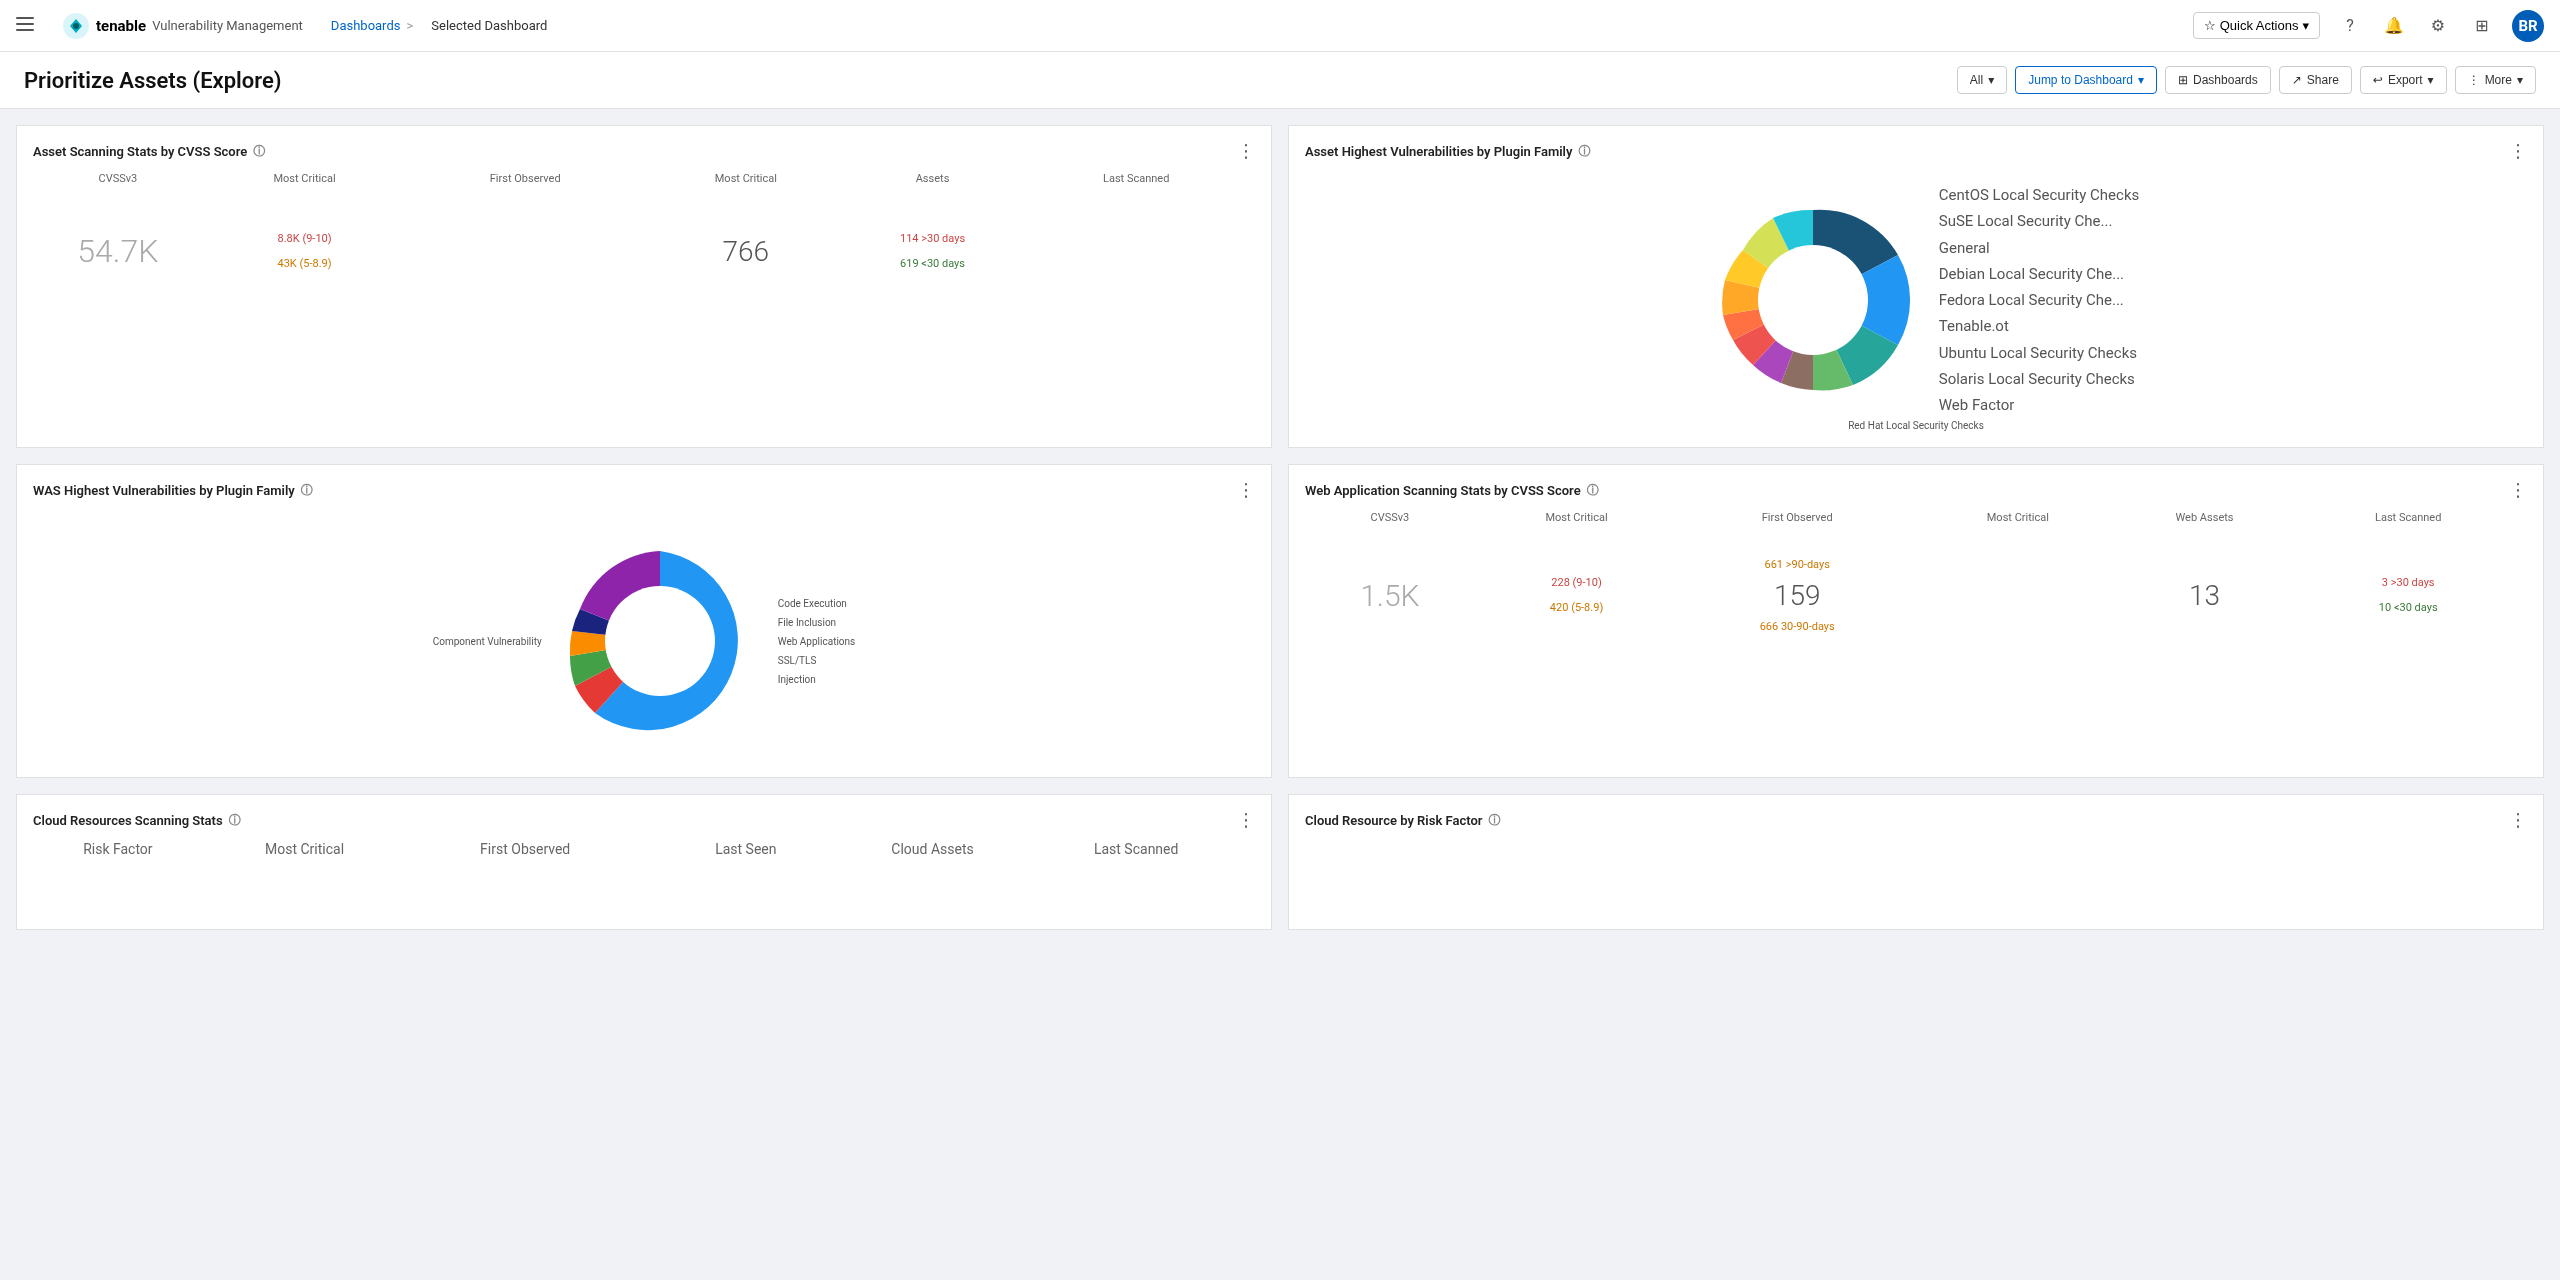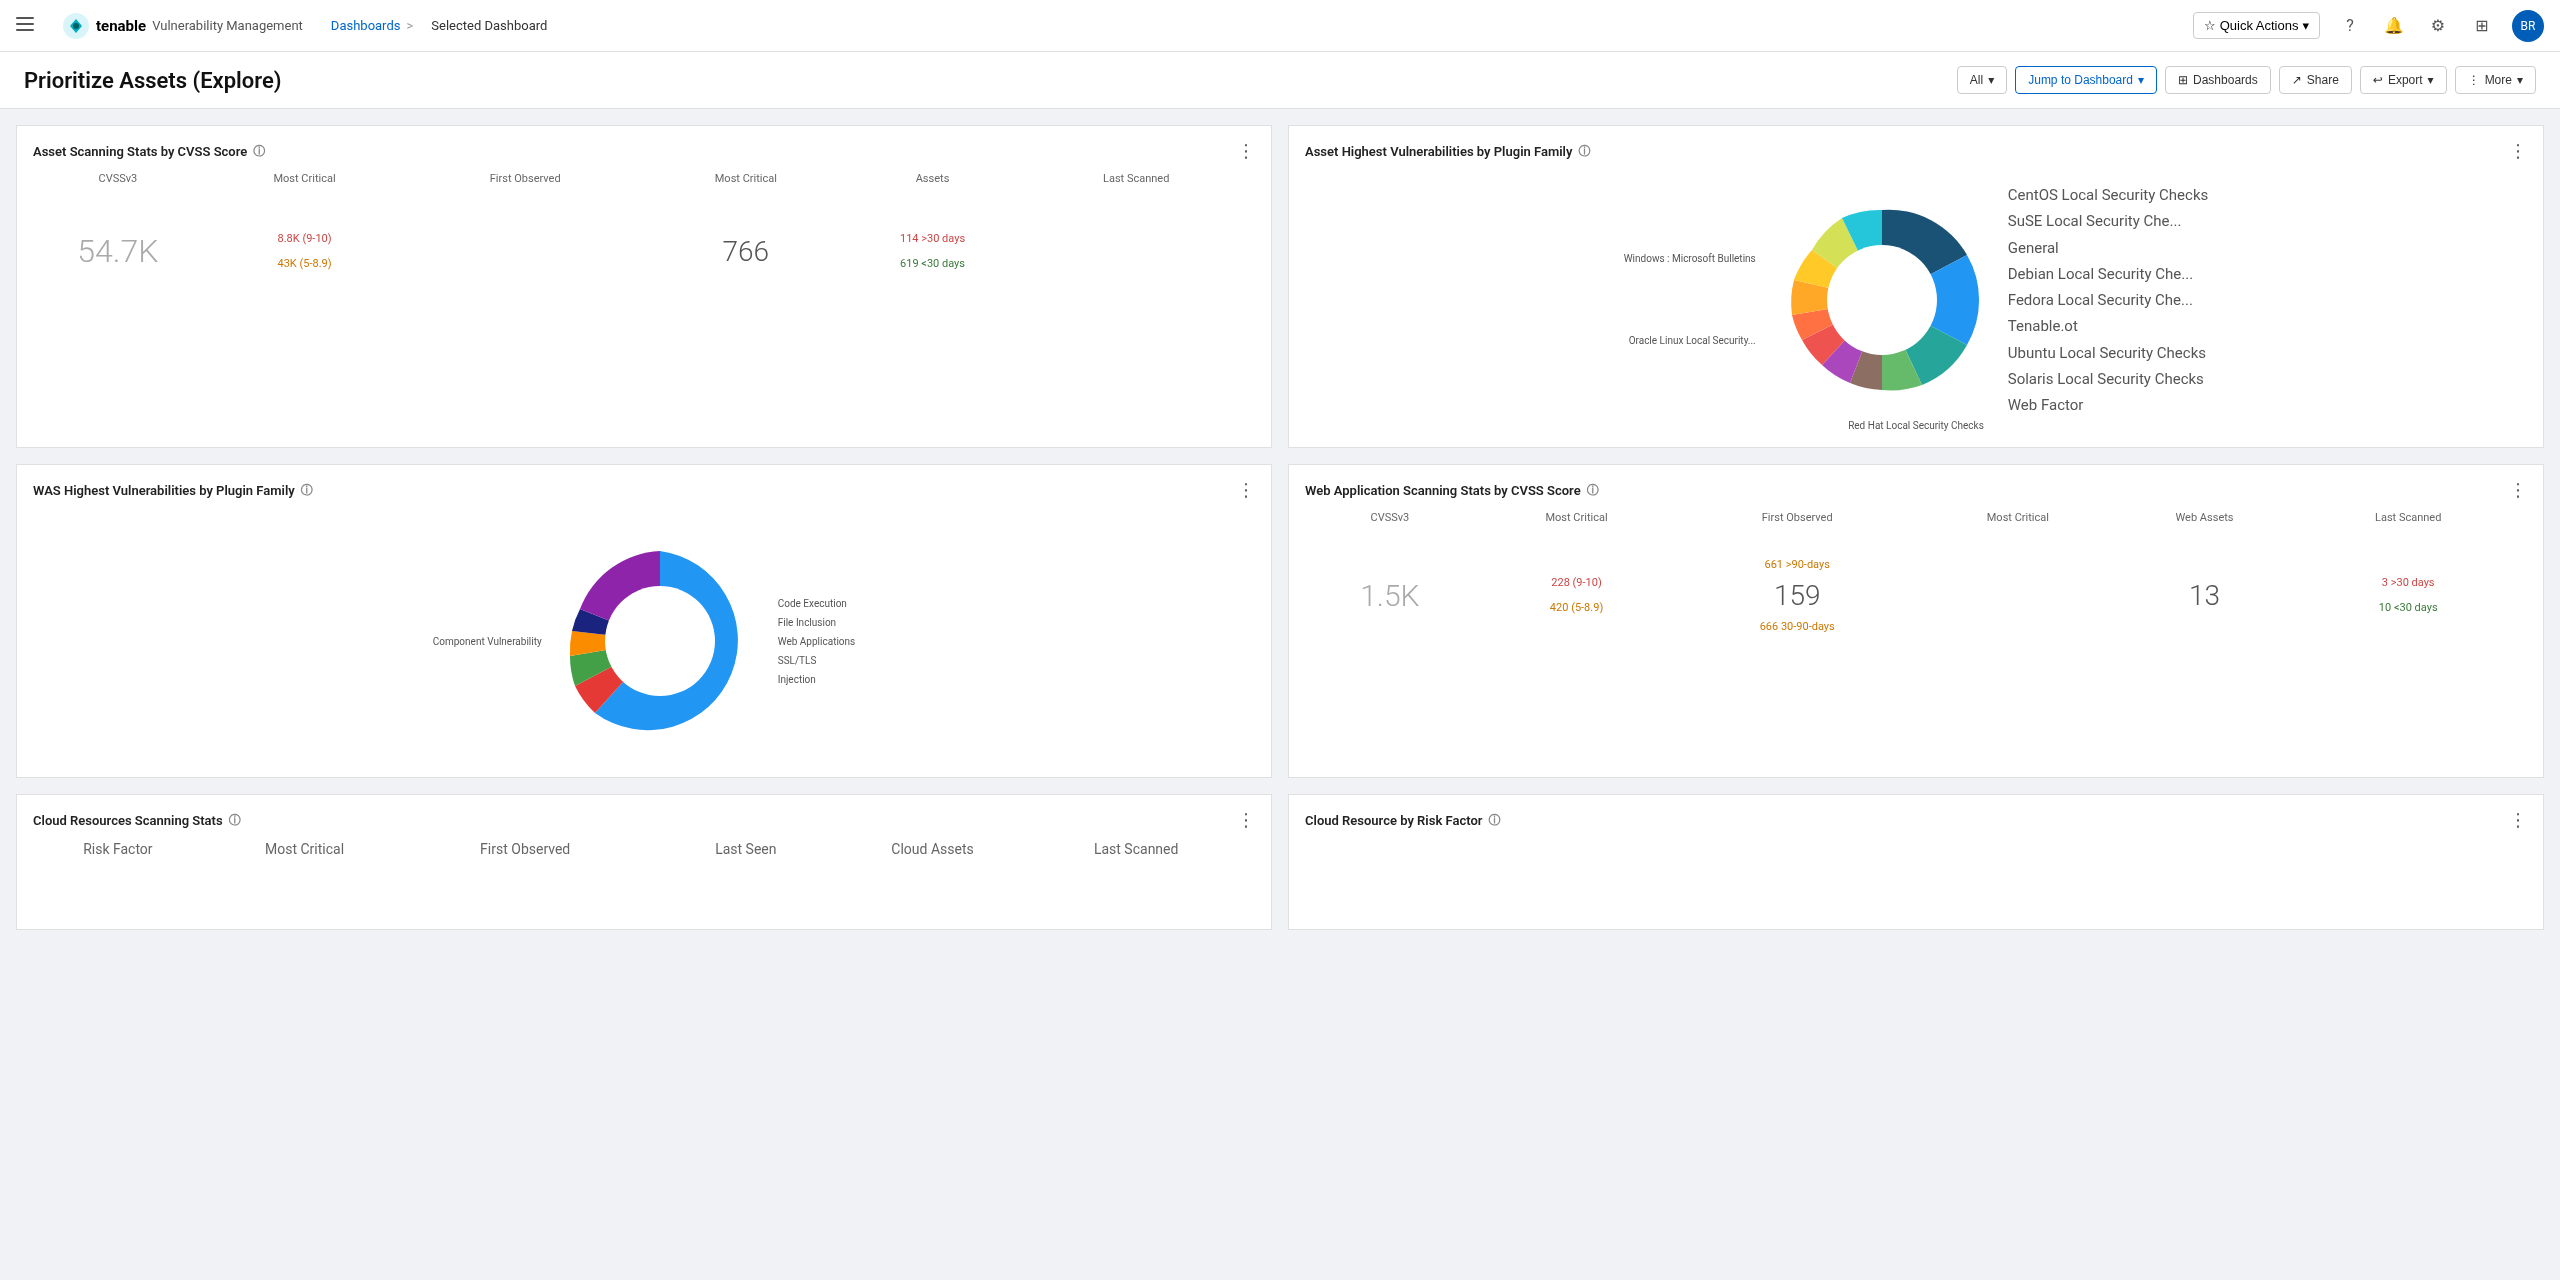--- a/index.html
+++ b/index.html
@@ -21,21 +21,21 @@
     .breadcrumb span { color: #999; }
     .nav-right { display: flex; align-items: center; gap: 16px; }
     .nav-icon { width: 28px; height: 28px; border-radius: 50%; display: flex; align-items: center; justify-content: center; cursor: pointer; color: #555; font-size: 16px; }
     .quick-actions-btn {
       display: flex; align-items: center; gap: 4px; border: 1px solid #ccc;
       border-radius: 4px; padding: 5px 10px; cursor: pointer; font-size: 13px; background: #fff;
     }
     .user-avatar {
       width: 32px; height: 32px; border-radius: 50%; background: #005eb8;
       color: #fff; display: flex; align-items: center; justify-content: center;
-      font-size: 12px; font-weight: 400; cursor: pointer;
+      font-size: 15px; font-weight: 700; cursor: pointer;
     }
 
     
     .page-header {
       display: flex; align-items: center; justify-content: space-between;
       background: #fff; padding: 14px 24px; border-bottom: 1px solid #e0e0e0;
     }
     .page-title { font-size: 22px; font-weight: 600; color: #111; }
     .header-actions { display: flex; align-items: center; gap: 8px; }
     .btn {
@@ -180,24 +180,20 @@
       <div class="card-header">
         <div class="card-title">
           <span>Asset Highest Vulnerabilities by Plugin Family</span>
           <span class="info-icon">ⓘ</span>
         </div>
         <span class="more-btn">⋮</span>
       </div>
 
       <div style="display:flex; align-items:center; justify-content:center; padding:10px 0 10px; position:relative;">
 
-        <div style="font-size:10px; color:#555; text-align:right; padding-right:6px; line-height:2.2;">
-          <div>Windows : Microsoft Bulletins</div>
-          <div style="margin-top:60px;">Oracle Linux Local Security...</div>
-        </div>
 
         <svg width="240" height="220" viewBox="-10 -10 220 220">
 
           <path d="M100,100 L100,10 A90,90 0 0,1 185,55 Z" fill="#1a5276"></path>
 
           <path d="M100,100 L185,55 A90,90 0 0,1 185,145 Z" fill="#2196f3"></path>
 
           <path d="M100,100 L185,145 A90,90 0 0,1 140,185 Z" fill="#26a69a"></path>
           <path d="M100,100 L140,185 A90,90 0 0,1 100,190 Z" fill="#66bb6a"></path>
           <path d="M100,100 L100,190 A90,90 0 0,1 68,183 Z" fill="#8d6e63"></path>

